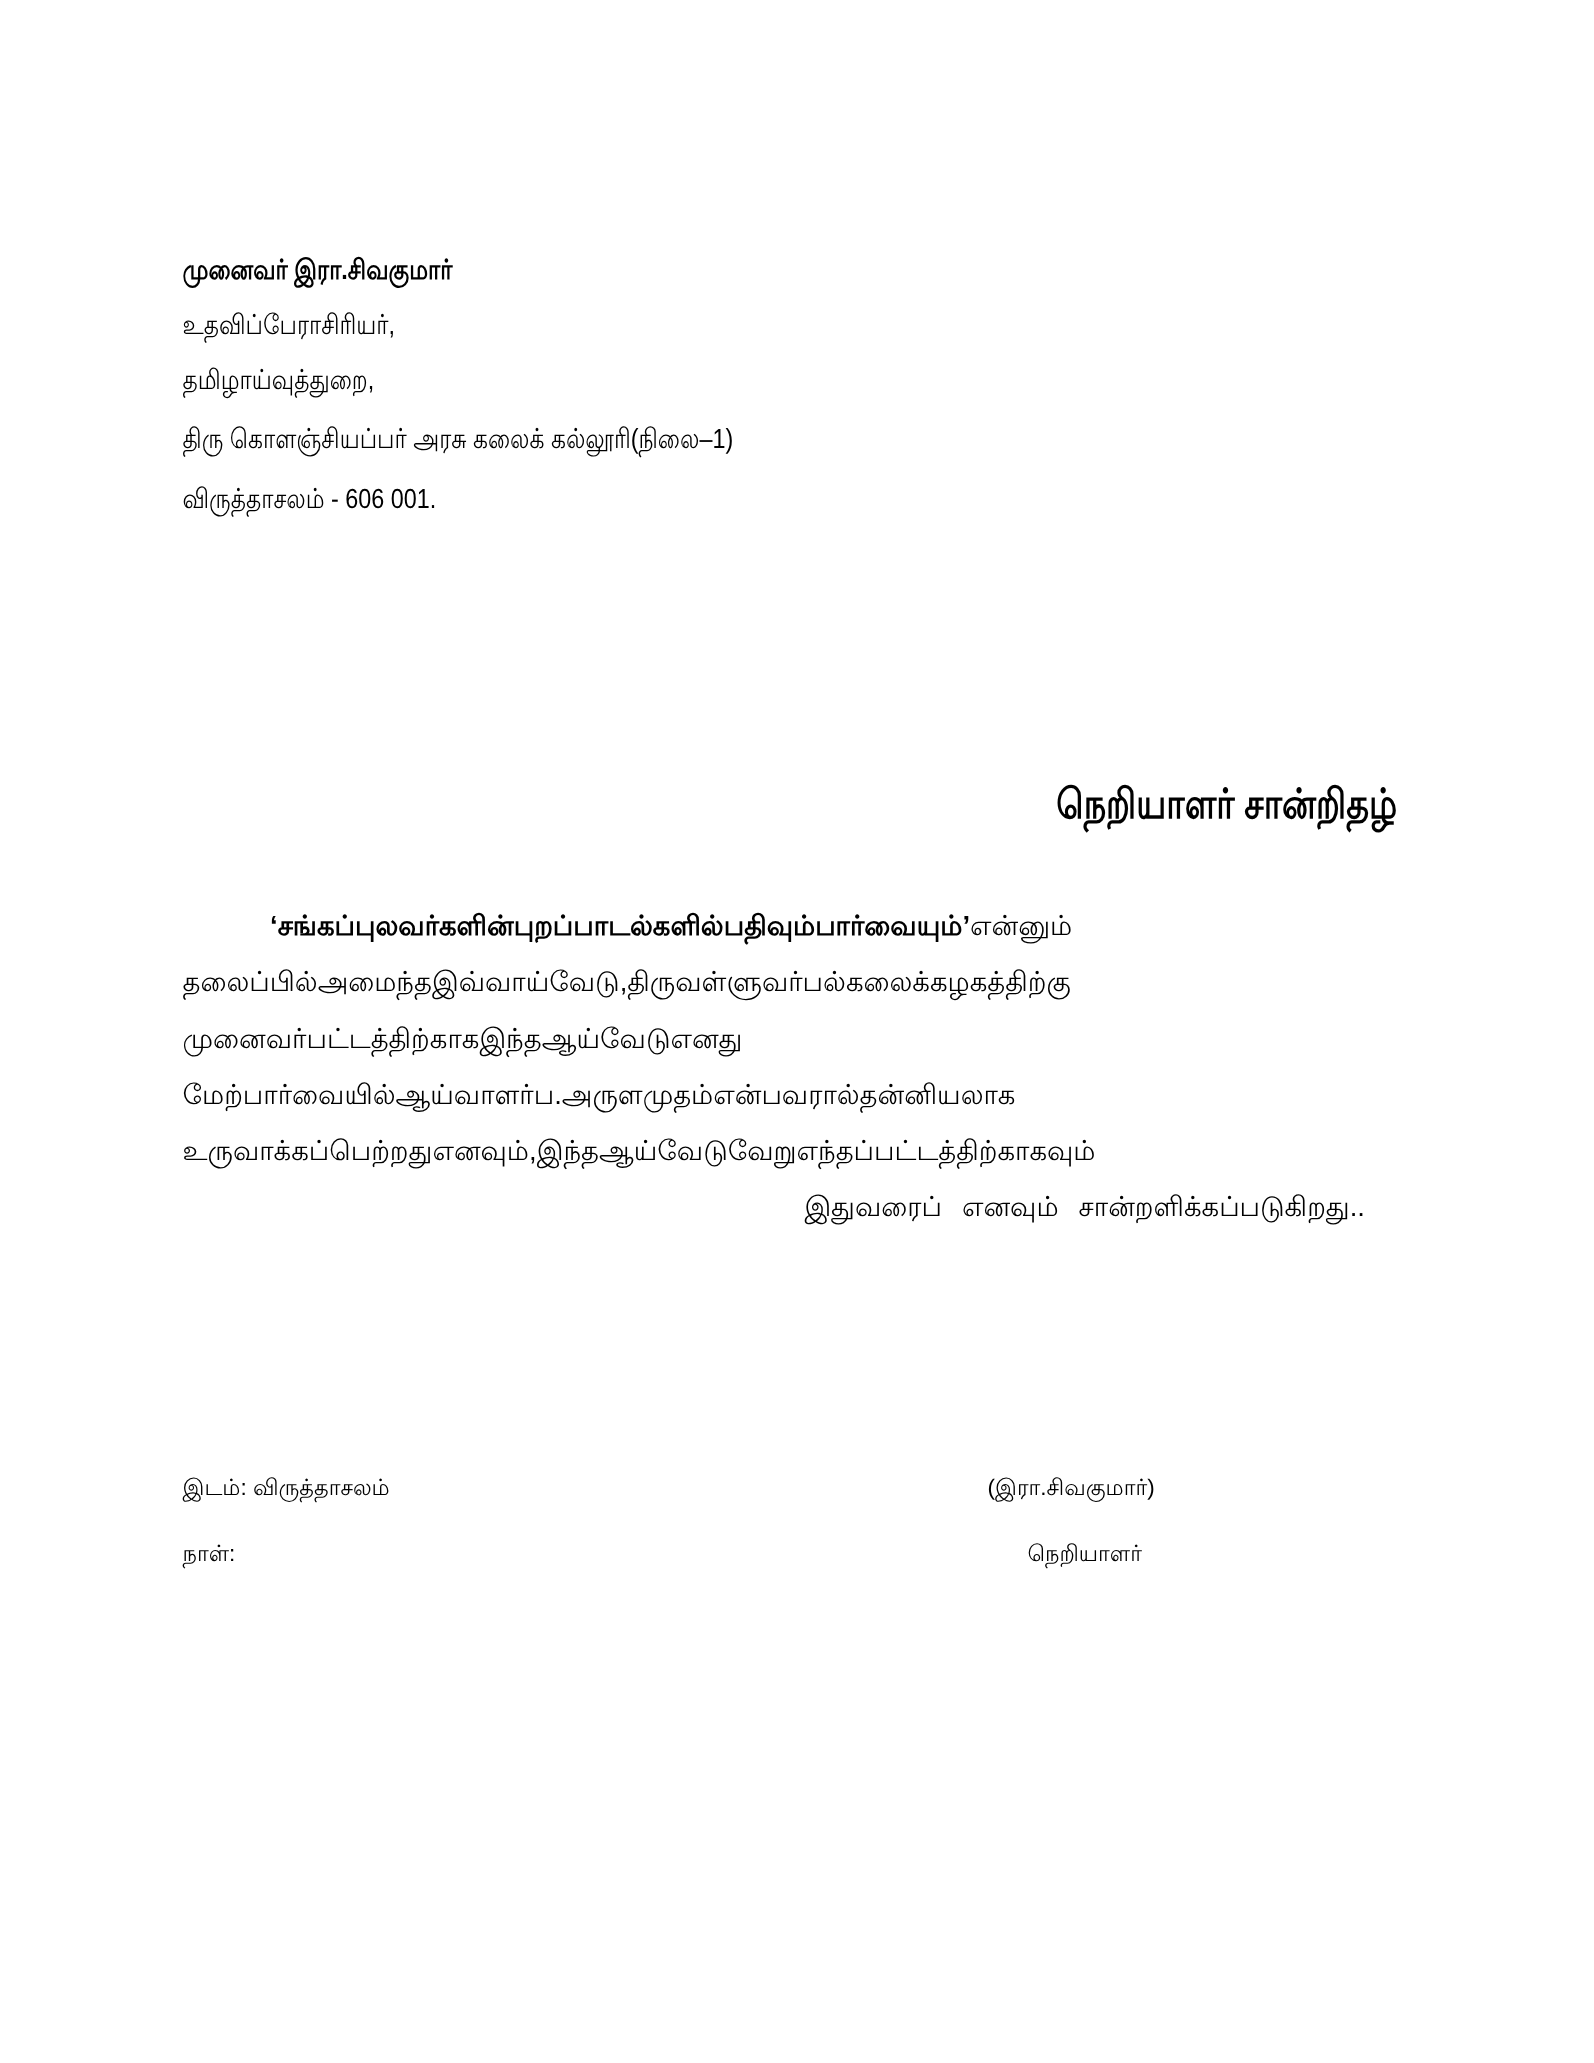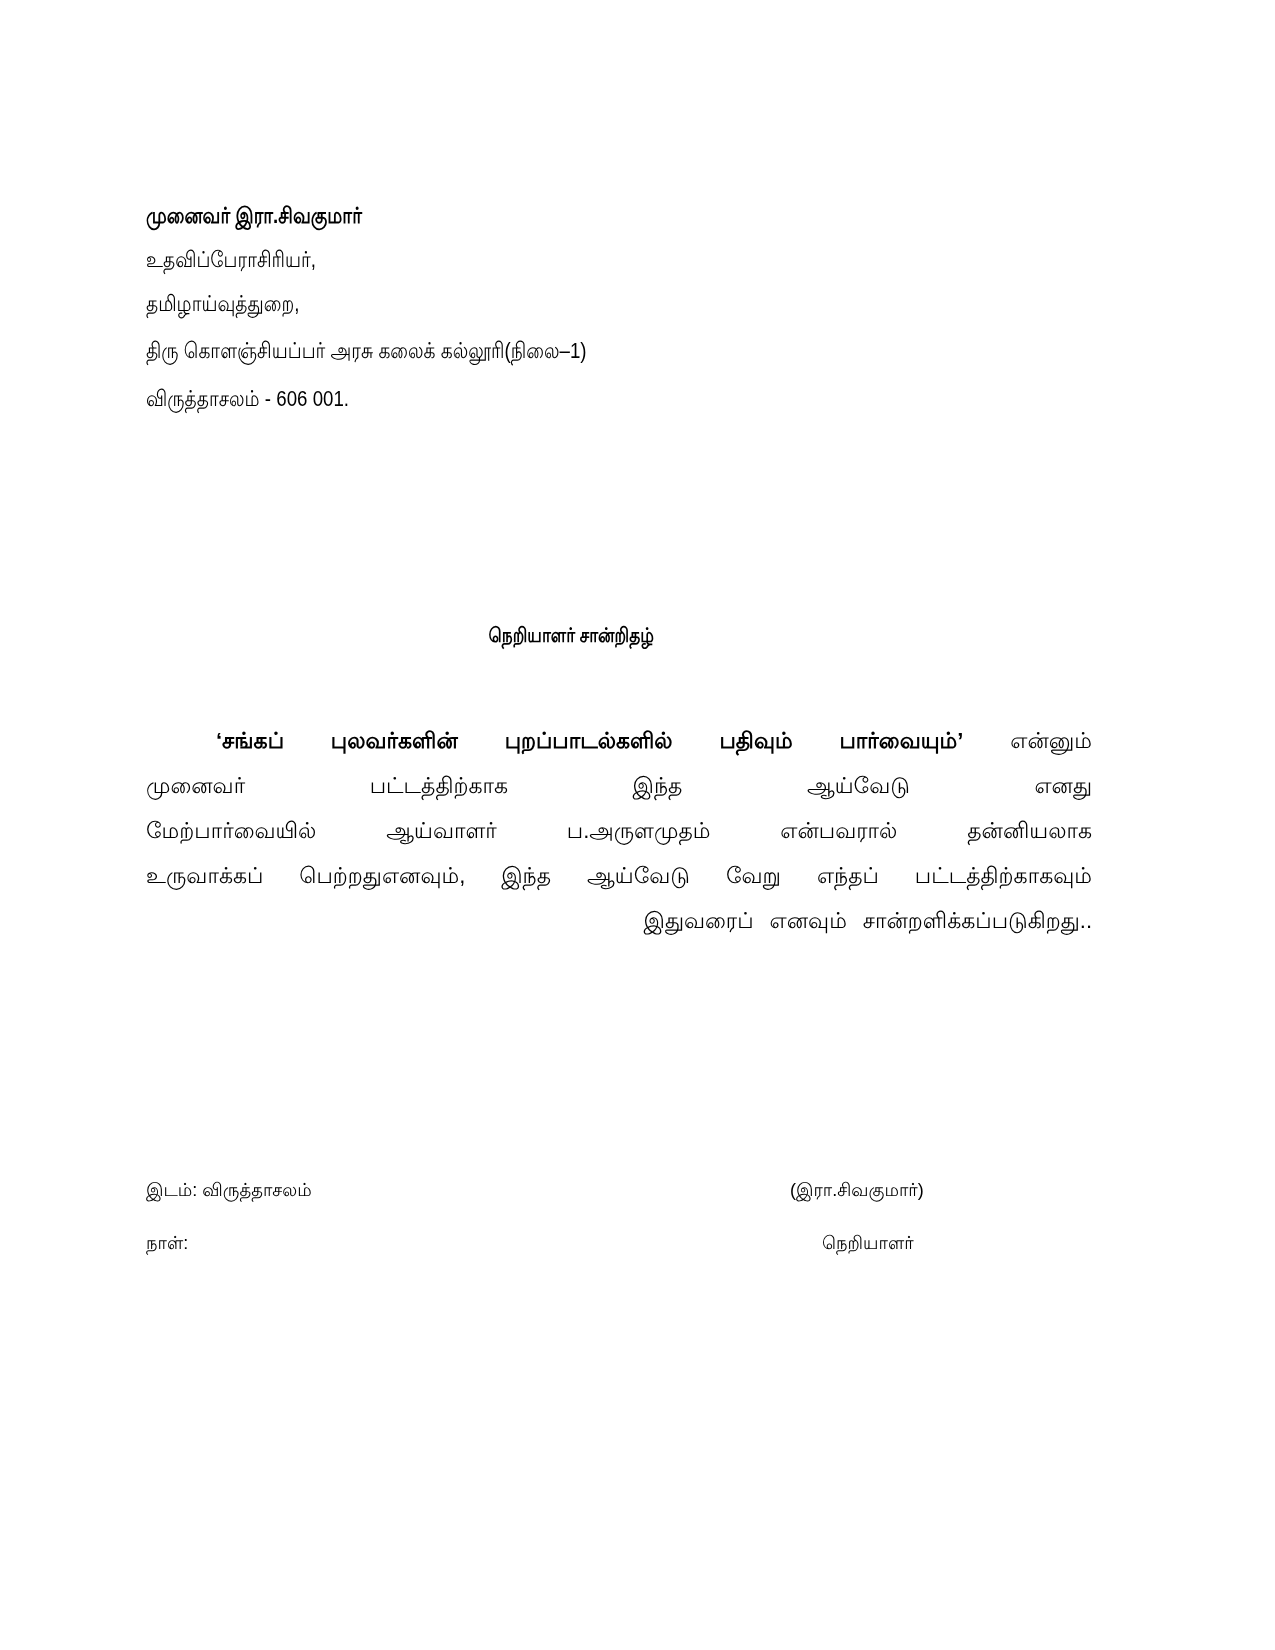--- a/index.html
+++ b/index.html
@@ -11,33 +11,33 @@
     .page { position: absolute; left: 0; top: 4px; width: 1275px; height: 1650px; }
     .addr-line {
       position: absolute; left: 146px;
       font-family: "Liberation Sans", "DejaVu Sans", sans-serif;
       font-size: 22px; line-height: 30px; white-space: nowrap;
       transform: scaleX(0.85); transform-origin: left center;
     }
     .addr-line.bold { font-weight: bold; }
     .title {
       position: absolute; left: 0; width: 1142px; top: 620px;
-      text-align: center;
+      text-align: right;
       font-family: "Liberation Sans", "DejaVu Sans", sans-serif;
-      font-size: 20px; font-weight: bold;
+      font-size: 33px; font-weight: bold;
     }
     .title span { display: inline-block; transform: scaleX(0.85); }
     .para {
       position: absolute; left: 146px; width: 946px;
       font-family: "Liberation Sans", "DejaVu Sans", sans-serif;
       font-size: 22px;
     }
     .pline {
       height: 45px; line-height: 45px;
-      display: flex; justify-content: space-between; align-items: baseline;
+      display: flex; align-items: baseline;
       white-space: nowrap;
     }
     .pline.first { padding-left: 70px; }
     .pline.last { justify-content: flex-end; gap: 16px; }
     .pline span { display: inline-block; }
     .b { font-weight: bold; }
     .foot {
       position: absolute;
       font-family: "Liberation Sans", "DejaVu Sans", sans-serif;
       font-size: 18px; white-space: nowrap;
@@ -61,20 +61,28 @@
   </div>
 
   <div class="para" style="top:714px">
     <div class="pline first">
       <span class="b">‘சங்கப்</span>
       <span class="b">புலவர்களின்</span>
       <span class="b">புறப்பாடல்களில்</span>
       <span class="b">பதிவும்</span>
       <span class="b">பார்வையும்’</span>
       <span>என்னும்</span>
+    </div>
+    <div class="pline">
+      <span>தலைப்பில்</span>
+      <span>அமைந்த</span>
+      <span>இவ்வாய்வேடு,</span>
+      <span>திருவள்ளுவர்</span>
+      <span>பல்கலைக்</span>
+      <span>கழகத்திற்கு</span>
     </div>
     <div class="pline">
       <span>முனைவர்</span>
       <span>பட்டத்திற்காக</span>
       <span>இந்த</span>
       <span>ஆய்வேடு</span>
       <span>எனது</span>
     </div>
     <div class="pline">
       <span>மேற்பார்வையில்</span>

